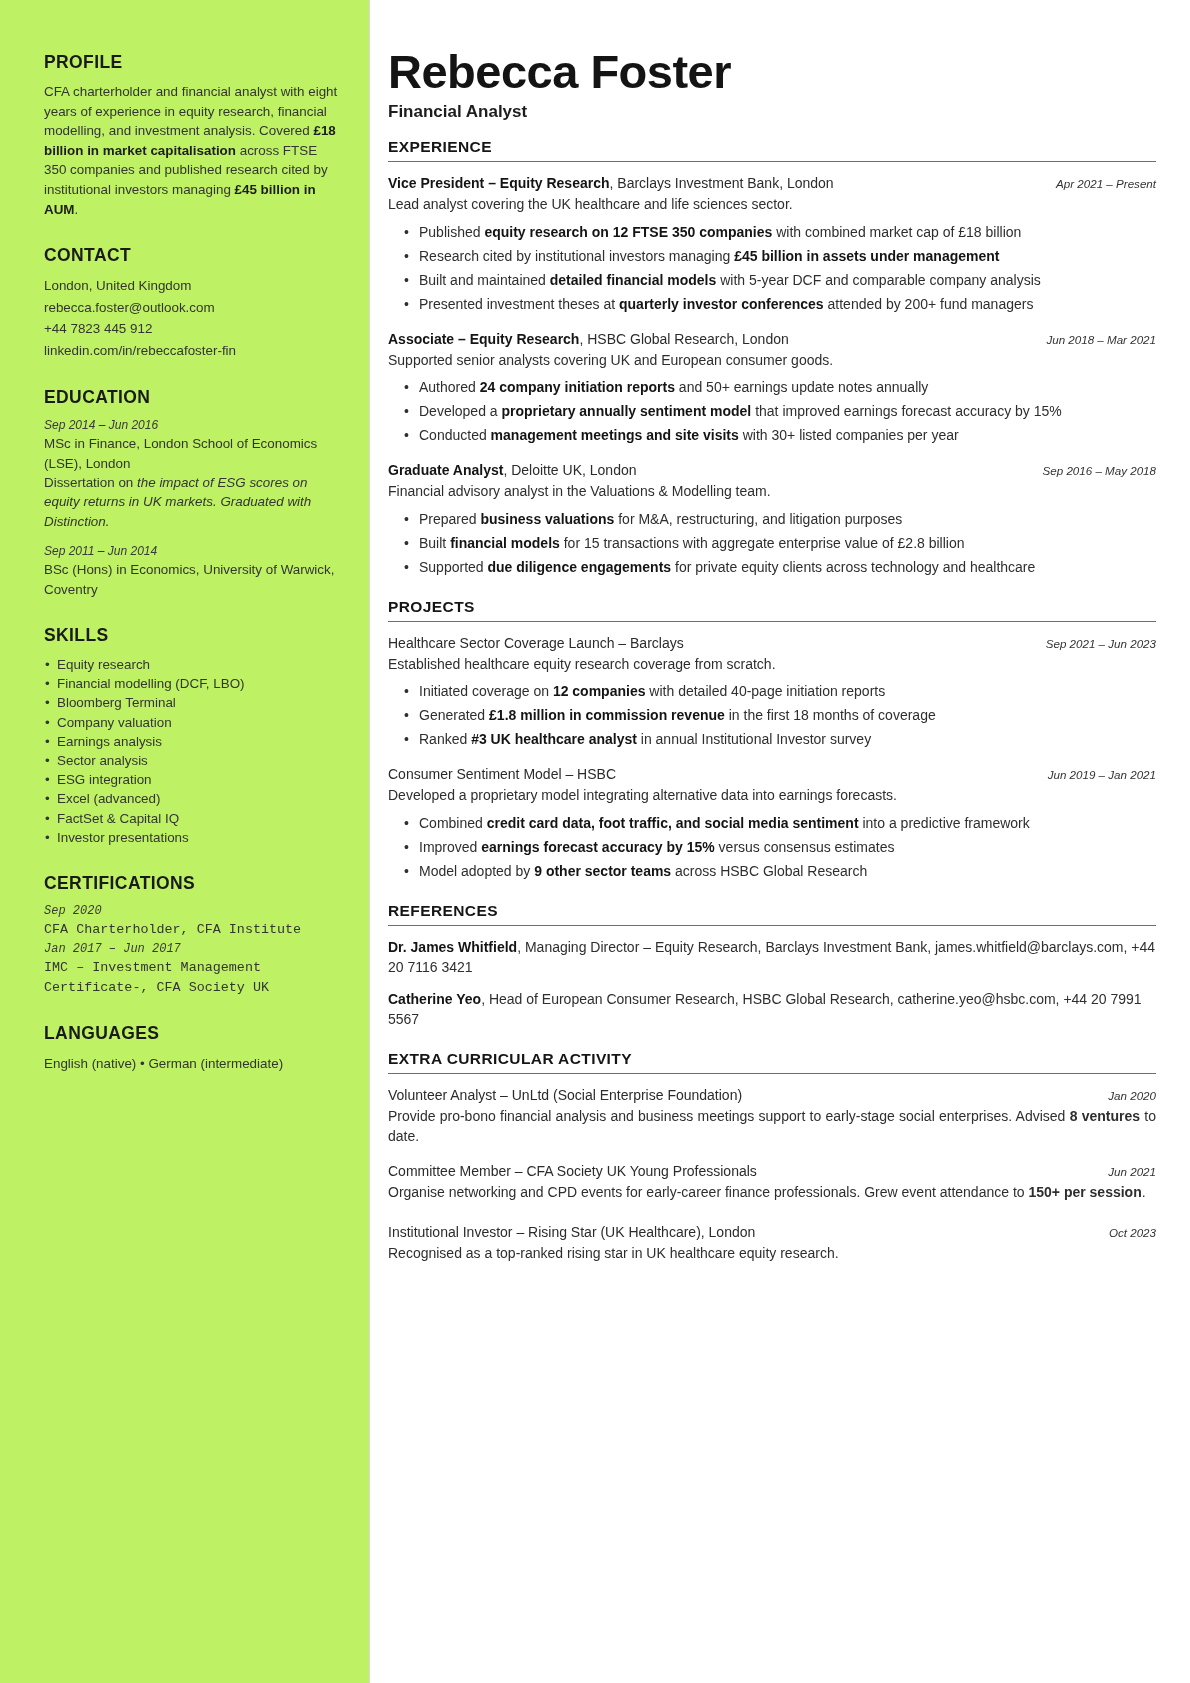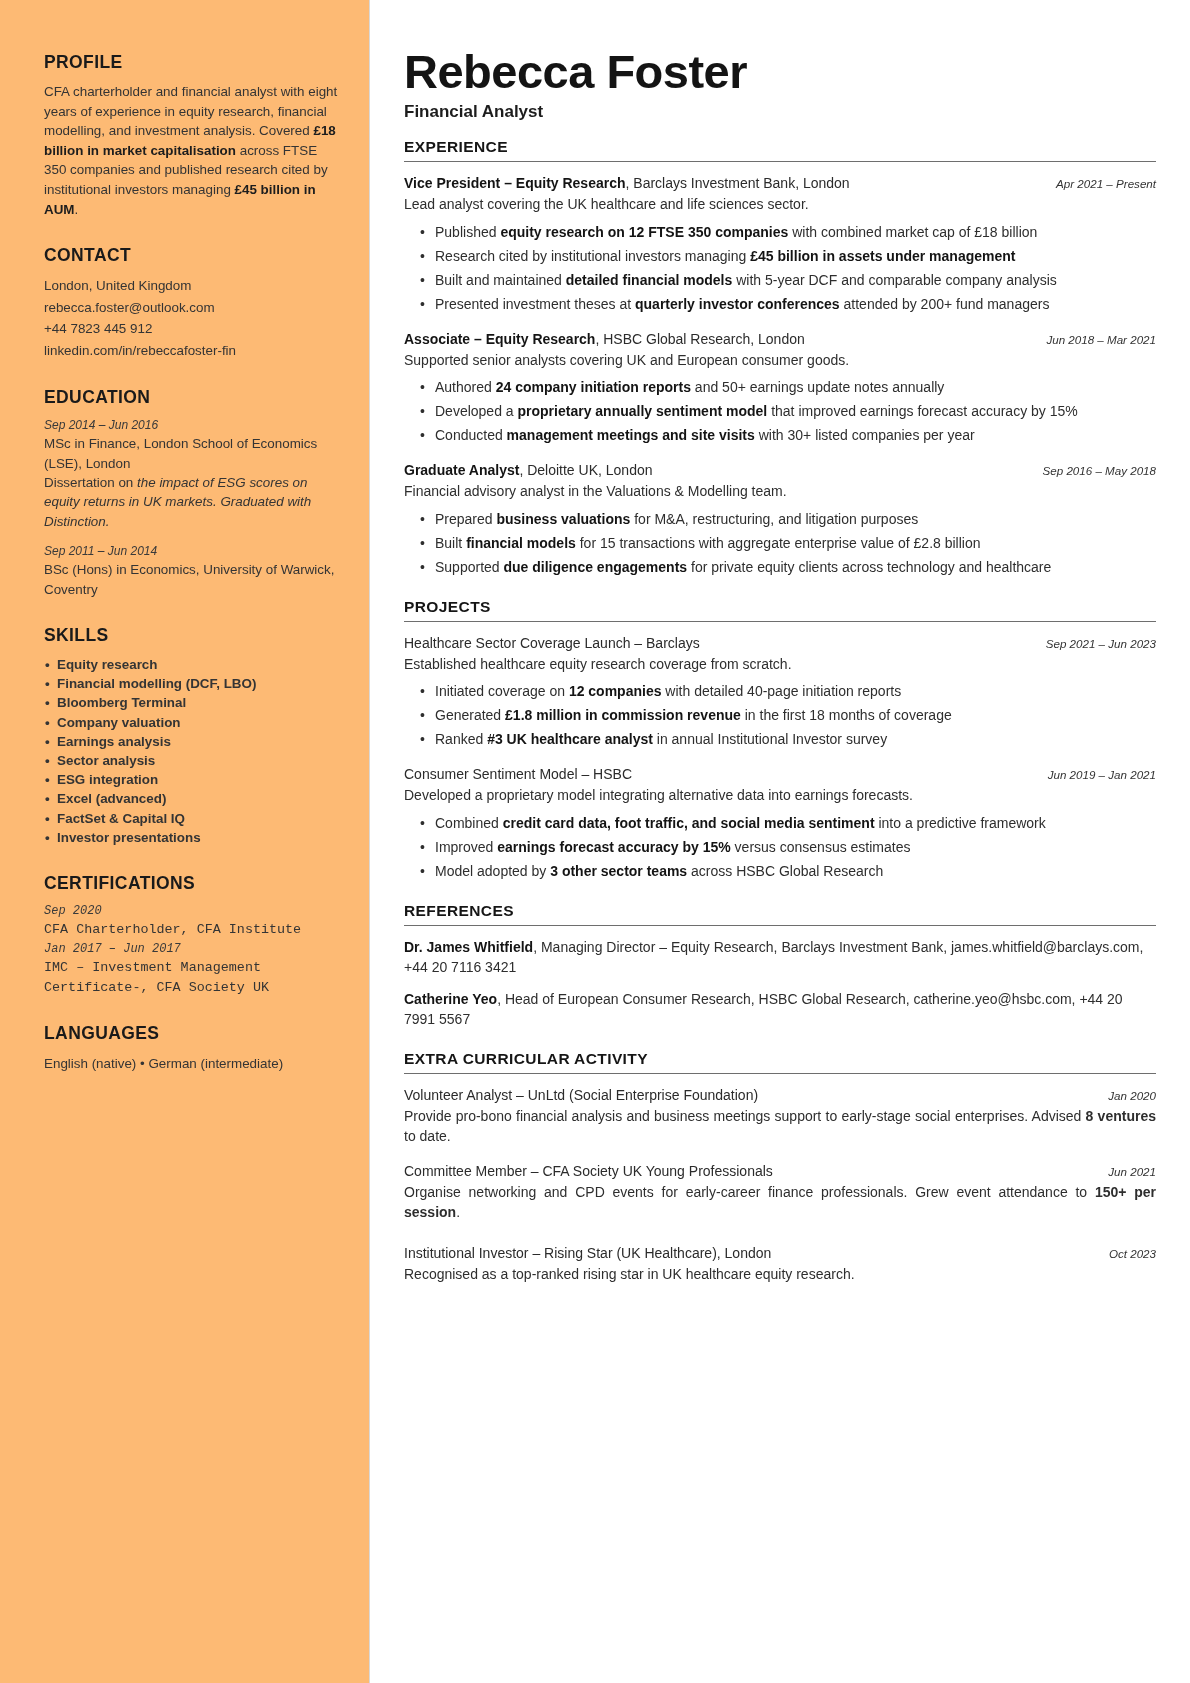--- a/index.html
+++ b/index.html
@@ -9,21 +9,21 @@
     background:#ffffff;
     color:#2b2b2b;
     display:flex;
     -webkit-font-smoothing:antialiased;
   }
 
   
   .sidebar {
     width:370px;
     flex:0 0 370px;
-    background:#fdba74;
+    background:#bef264;
     padding:52px 30px 40px 44px;
     border-right:1px solid #d8d8d8;
   }
   .side-h {
     font-size:17.5px;
     font-weight:bold;
     letter-spacing:.4px;
     color:#1a1a1a;
     margin-bottom:9px;
   }
@@ -53,33 +53,32 @@
   .side-sub .it { font-style:italic; }
   .edu-item { margin-bottom:12px; }
   .cert-item { margin-bottom:2px;font-family:Liberation Mono, monospace; }
   .skill-list { list-style:none; margin-top:1px; }
   .skill-list li {
     font-size:13.4px;
     line-height:19.2px;
     color:#343434;
     padding-left:13px;
     position:relative;
-    font-weight:bold;
   }
   .skill-list li:before {
     content:"•";
     position:absolute;
     left:1px;
     color:#343434;
   }
 
   
   .main {
     flex:1;
-    padding:44px 34px 30px 34px;
+    padding:44px 34px 30px 18px;
   }
   .name {
     font-size:47px;
     font-weight:bold;
     letter-spacing:-0.5px;
     color:#141414;
     line-height:56px;
   }
   .role {
     font-size:17px;
@@ -289,21 +288,21 @@
 
     <div class="entry">
       <div class="entry-head">
         <div class="entry-title">Consumer Sentiment Model – HSBC</div>
         <div class="entry-date">Jun 2019 – Jan 2021</div>
       </div>
       <div class="entry-sum">Developed a proprietary model integrating alternative data into earnings forecasts.</div>
       <ul class="bullets">
         <li><span>Combined </span><b>credit card data, foot traffic, and social media sentiment</b><span> into a predictive framework</span></li>
         <li><span>Improved </span><b>earnings forecast accuracy by 15%</b><span> versus consensus estimates</span></li>
-        <li><span>Model adopted by </span><b>3 other sector teams</b><span> across HSBC Global Research</span></li>
+        <li><span>Model adopted by </span><b>9 other sector teams</b><span> across HSBC Global Research</span></li>
       </ul>
     </div>
   </section>
 
   <section class="sec">
     <div class="sec-h">REFERENCES</div>
     <div class="ref-item"><b>Dr. James Whitfield</b><span>, Managing Director – Equity Research, Barclays Investment Bank, james.whitfield@barclays.com, +44 20 7116 3421</span></div>
     <div class="ref-item"><b>Catherine Yeo</b><span>, Head of European Consumer Research, HSBC Global Research, catherine.yeo@hsbc.com, +44 20 7991 5567</span></div>
   </section>
 

